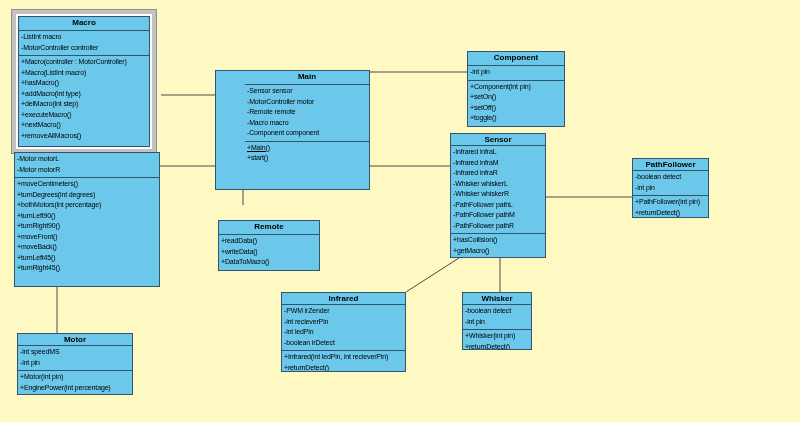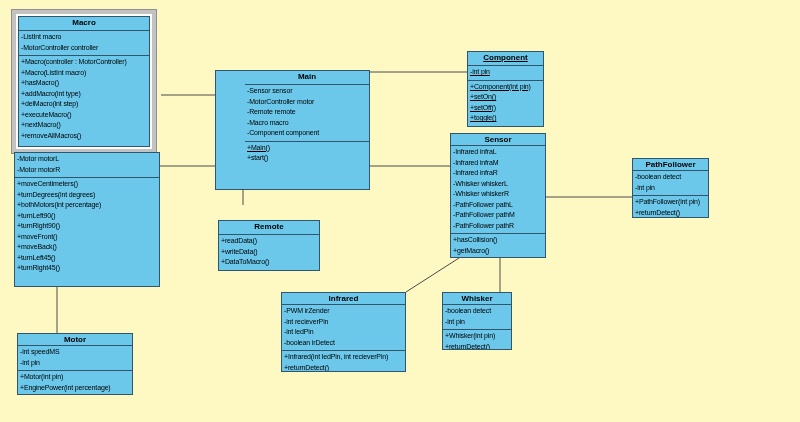--- a/index.html
+++ b/index.html
@@ -129,21 +129,21 @@
         </div>
       </div>
       <div class="uml-class" style="left: 218px; top: 220px; width: 102px; height: 51px;">
         <div class="uml-title">Remote</div>
         <div class="uml-methods">
           <div class="uml-member">+readData()</div>
           <div class="uml-member">+writeData()</div>
           <div class="uml-member">+DataToMacro()</div>
         </div>
       </div>
-      <div class="uml-class" style="left: 467px; top: 51px; width: 77px; height: 76px; text-decoration: underline;">
+      <div class="uml-class" style="left: 467px; top: 51px; width: 98px; height: 76px;">
         <div class="uml-title">Component</div>
         <div class="uml-attrs">
           <div class="uml-member">-int pin</div>
         </div>
         <div class="uml-methods">
           <div class="uml-member">+Component(int pin)</div>
           <div class="uml-member">+setOn()</div>
           <div class="uml-member">+setOff()</div>
           <div class="uml-member">+toggle()</div>
         </div>
@@ -182,21 +182,21 @@
           <div class="uml-member">-PWM irZender</div>
           <div class="uml-member">-int recieverPin</div>
           <div class="uml-member">-int ledPin</div>
           <div class="uml-member">-boolean irDetect</div>
         </div>
         <div class="uml-methods">
           <div class="uml-member">+Infrared(int ledPin, int recieverPin)</div>
           <div class="uml-member">+returnDetect()</div>
         </div>
       </div>
-      <div class="uml-class" style="left: 442px; top: 292px; width: 70px; height: 58px; justify-content: space-between;">
+      <div class="uml-class" style="left: 462px; top: 292px; width: 70px; height: 58px; justify-content: space-between;">
         <div class="uml-title">Whisker</div>
         <div class="uml-attrs">
           <div class="uml-member">-boolean detect</div>
           <div class="uml-member">-int pin</div>
         </div>
         <div class="uml-methods">
           <div class="uml-member">+Whisker(int pin)</div>
           <div class="uml-member">+returnDetect()</div>
         </div>
       </div>

